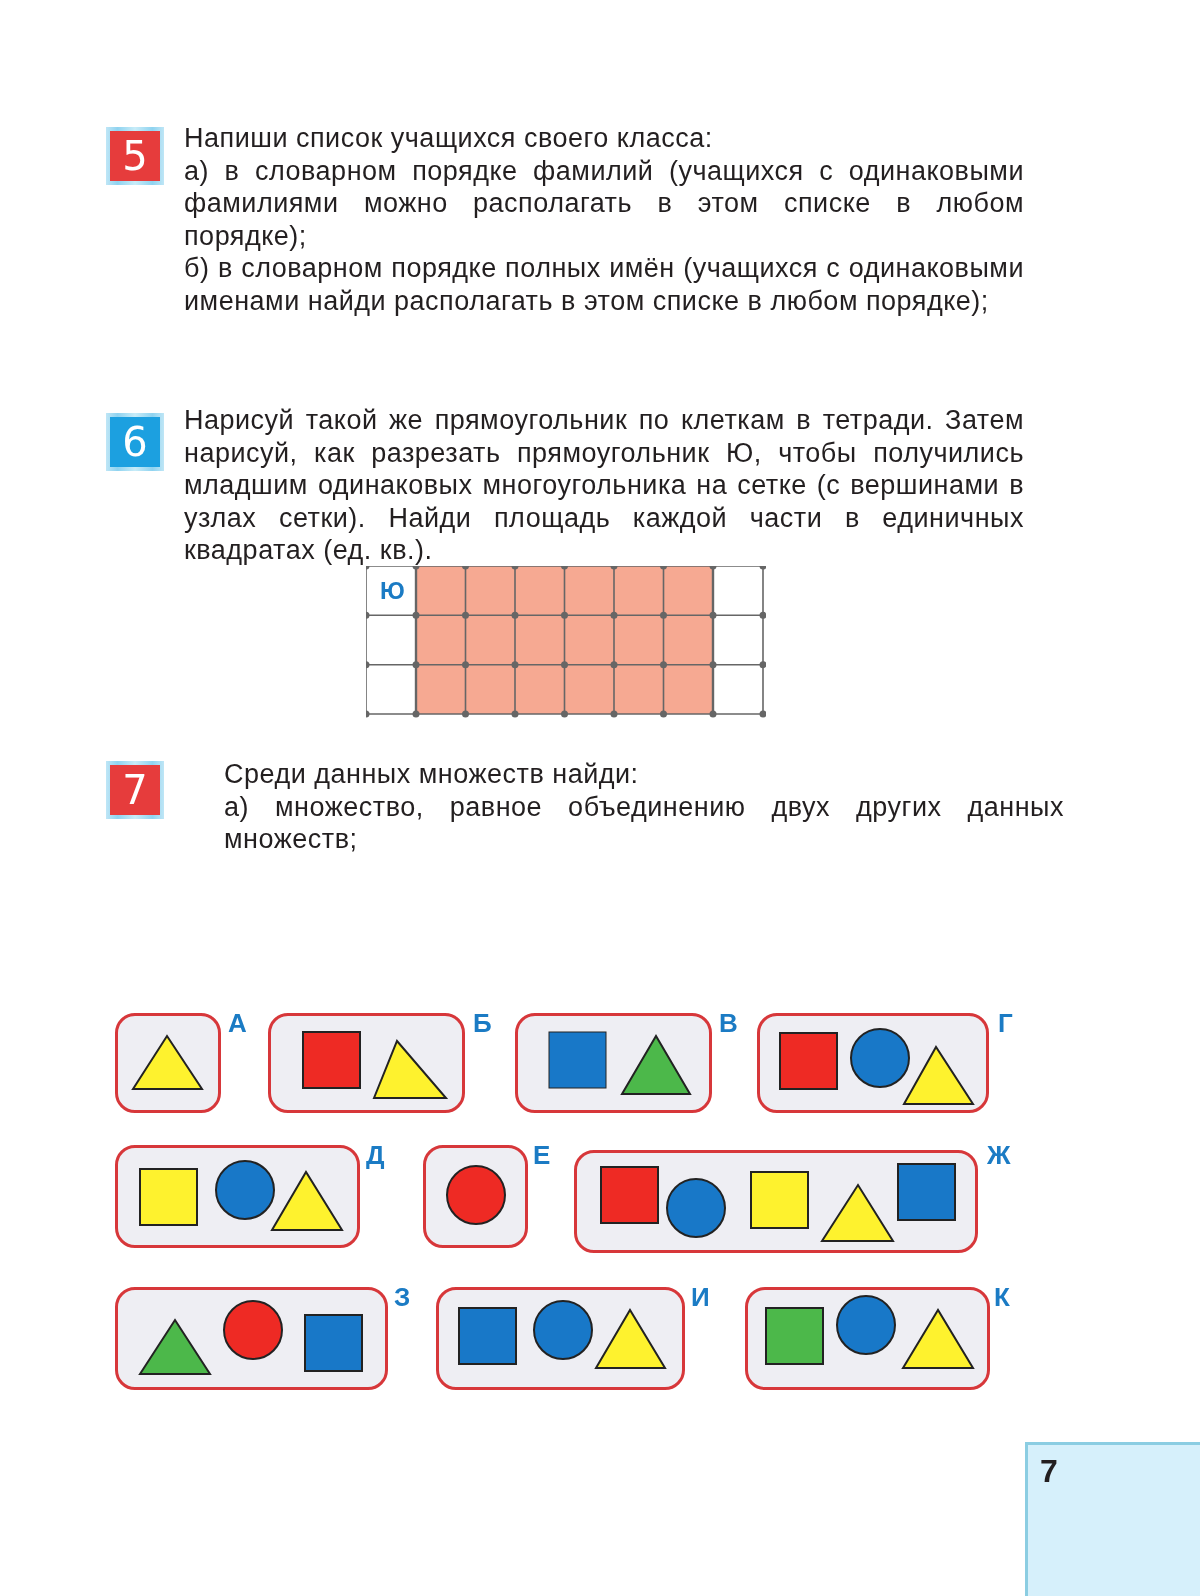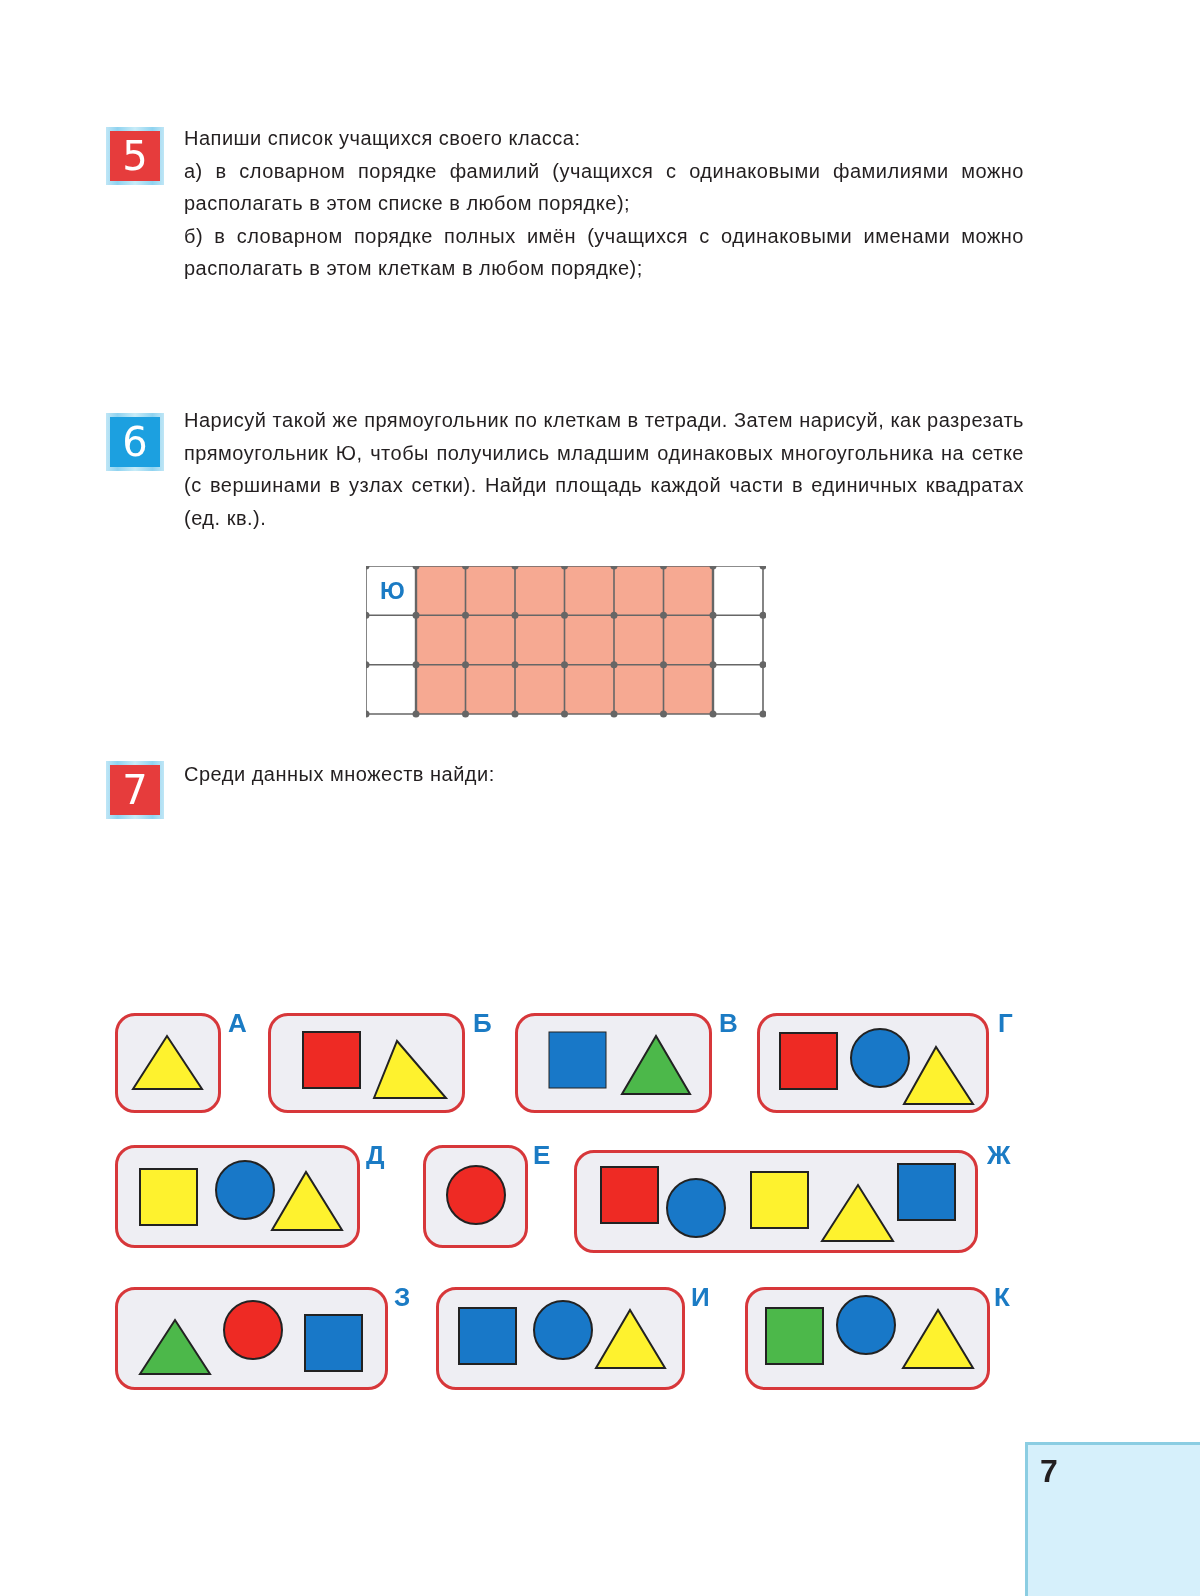--- a/index.html
+++ b/index.html
@@ -3,39 +3,39 @@
 <meta charset="utf-8">
 <style>
   html, body { margin:0; padding:0; background:#fff; }
   body { width:1200px; height:1596px; position:relative; overflow:hidden; font-family:"Liberation Sans", sans-serif; color:#231f20; }
   .task { position:absolute; left:106px; }
   .badge { position:absolute; left:0; top:0; width:58px; height:58px; box-sizing:border-box;
     background:linear-gradient(90deg,#bfe6f6,#8fd3f0 20%,#c8ecf8 50%,#8fd3f0 80%,#bfe6f6);
     padding:4px; }
   .badge .inner { width:100%; height:100%; display:flex; align-items:center; justify-content:center;
     color:#fff; font-size:40px; font-family:"DejaVu Sans", sans-serif; }
-  .txt { position:absolute; left:78px; width:840px; font-size:20px; line-height:32.5px; letter-spacing:0.5px; }
+  .txt { position:absolute; left:78px; width:840px; font-size:27px; line-height:32.5px; letter-spacing:0.5px; }
   .txt p { margin:0; text-align:justify; text-align-last:left; }
   .grid-wrap { position:absolute; left:366px; top:566px; }
   .set { position:absolute; box-sizing:border-box; border:3px solid #d7373a; border-radius:20px; background:#eeeef3; }
   .lbl { position:absolute; color:#1b7bc4; font-weight:bold; font-size:26px; }
   .pgbox { position:absolute; left:1025px; top:1442px; width:175px; height:154px; background:#d6f0fb; border-top:3px solid #8bcde2; border-left:3px solid #8bcde2; box-sizing:border-box; }
   .pgnum { position:absolute; left:12px; top:8px; font-size:32px; font-weight:bold; color:#231f20; }
 </style>
 </head>
 <body>
 
 <div class="task" style="top:125px;">
   <div class="badge" style="top:2px;">
     <div class="inner" style="background:#e63c3c;">5</div>
   </div>
   <div class="txt" style="top:-3px;">
     <p>Напиши список учащихся своего класса:</p>
     <p>а) в словарном порядке фамилий (учащихся с одинаковыми фамилиями можно располагать в этом списке в любом порядке);</p>
-    <p>б) в словарном порядке полных имён (учащихся с одинаковыми именами можно располагать в этом клеткам в любом порядке);</p>
+    <p>б) в словарном порядке полных имён (учащихся с одинаковыми именами найди располагать в этом списке в любом порядке);</p>
   </div>
 </div>
 
 <div class="task" style="top:413px;">
   <div class="badge">
     <div class="inner" style="background:#1ca0e0;">6</div>
   </div>
   <div class="txt" style="top:-9px;">
     <p>Нарисуй такой же прямоугольник по клеткам в тетради. Затем нарисуй, как разрезать прямоугольник Ю, чтобы получились младшим одинаковых многоугольника на сетке (с вершинами в узлах сетки). Найди площадь каждой части в единичных квадратах (ед. кв.).</p>
   </div>
@@ -98,22 +98,23 @@
         <circle cx="397" cy="148" r="3.5"></circle>
     </g>
   </svg>
   <div style="position:absolute; left:14px; top:11px; color:#1b7bc4; font-weight:bold; font-size:24px;">Ю</div>
 </div>
 
 <div class="task" style="top:761px;">
   <div class="badge">
     <div class="inner" style="background:#e63c3c;">7</div>
   </div>
-  <div class="txt" style="top:-3px;">
+  <div class="txt" style="top:-3px;margin-left:40px;">
     <p>Среди данных множеств найди:</p>
+    <p>а) множество, равное объединению двух других данных множеств;</p>
   </div>
 </div>
 
 <div class="set" style="left:115px; top:1013px; width:106px; height:100px;">
   <svg width="100" height="94">
       <polygon points="15,73 49,20 84,73" fill="#fef22e" stroke="#222" stroke-width="2"></polygon>
     </svg>
 </div>
 <div class="lbl" style="left:228px; top:1008px;">А</div>
 

